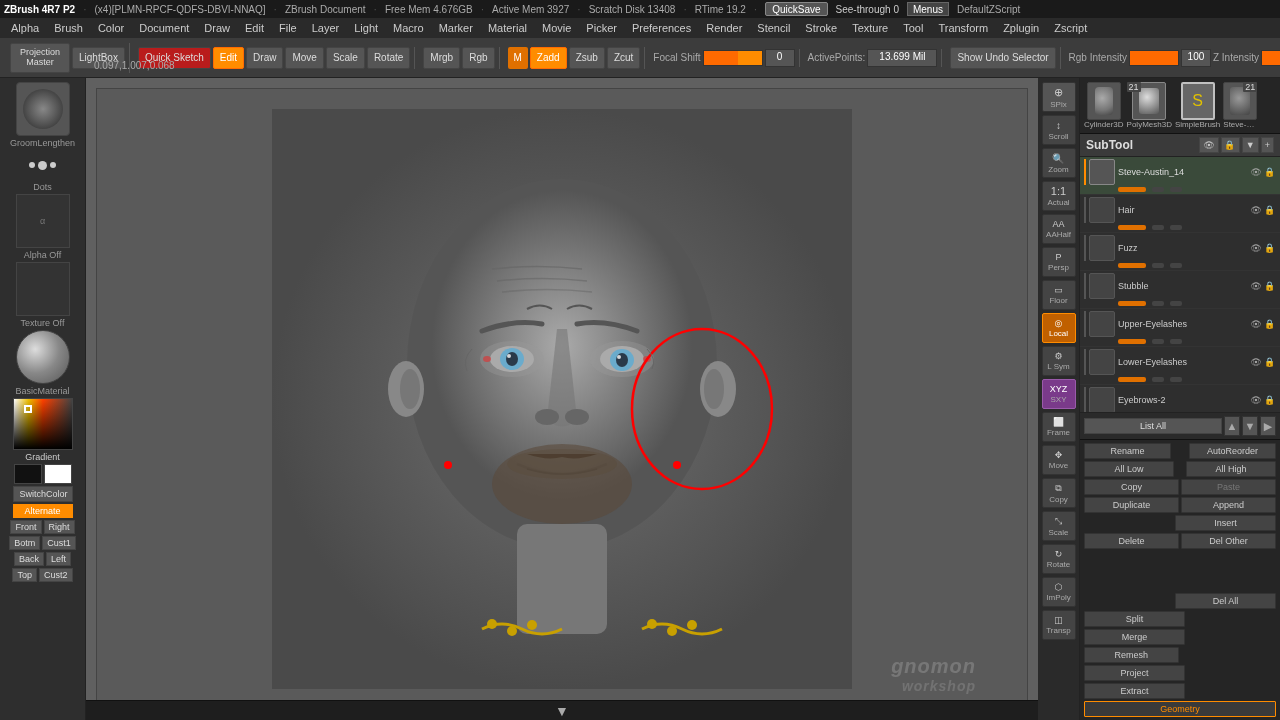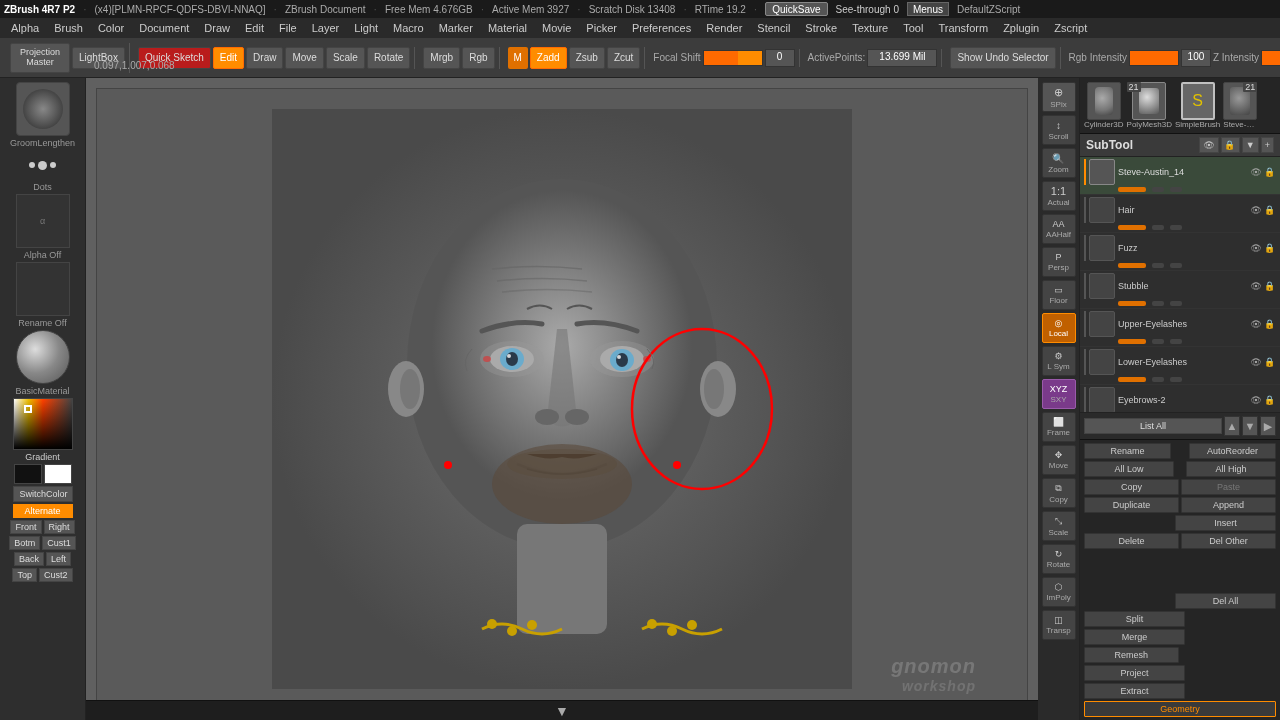--- a/index.html
+++ b/index.html
@@ -227,21 +227,21 @@
       <div class="dot" style="width:6px;height:6px;"></div>
     </div>
     <div class="panel-label">Dots</div>
 
     <div class="alpha-preview">
       <span style="font-size:9px;color:#777;">α</span>
     </div>
     <div class="panel-label">Alpha Off</div>
 
     <div class="texture-preview"></div>
-    <div class="panel-label">Rename Off</div>
+    <div class="panel-label">Texture Off</div>
 
     <div class="material-preview"></div>
     <div class="panel-label">BasicMaterial</div>
 
     <div class="color-picker-area" style="background: linear-gradient(to right, #fff 0%, #f0c000 25%, #ff4000 50%, #444 100%);">
       <div style="position:absolute;top:0;left:0;right:0;bottom:0;background:linear-gradient(to bottom, transparent 0%, #000 100%);"></div>
       <div style="position:absolute;top:6px;left:10px;width:8px;height:8px;border:2px solid #fff;border-radius:50;"></div>
     </div>
     <div class="gradient-label">Gradient</div>
 

